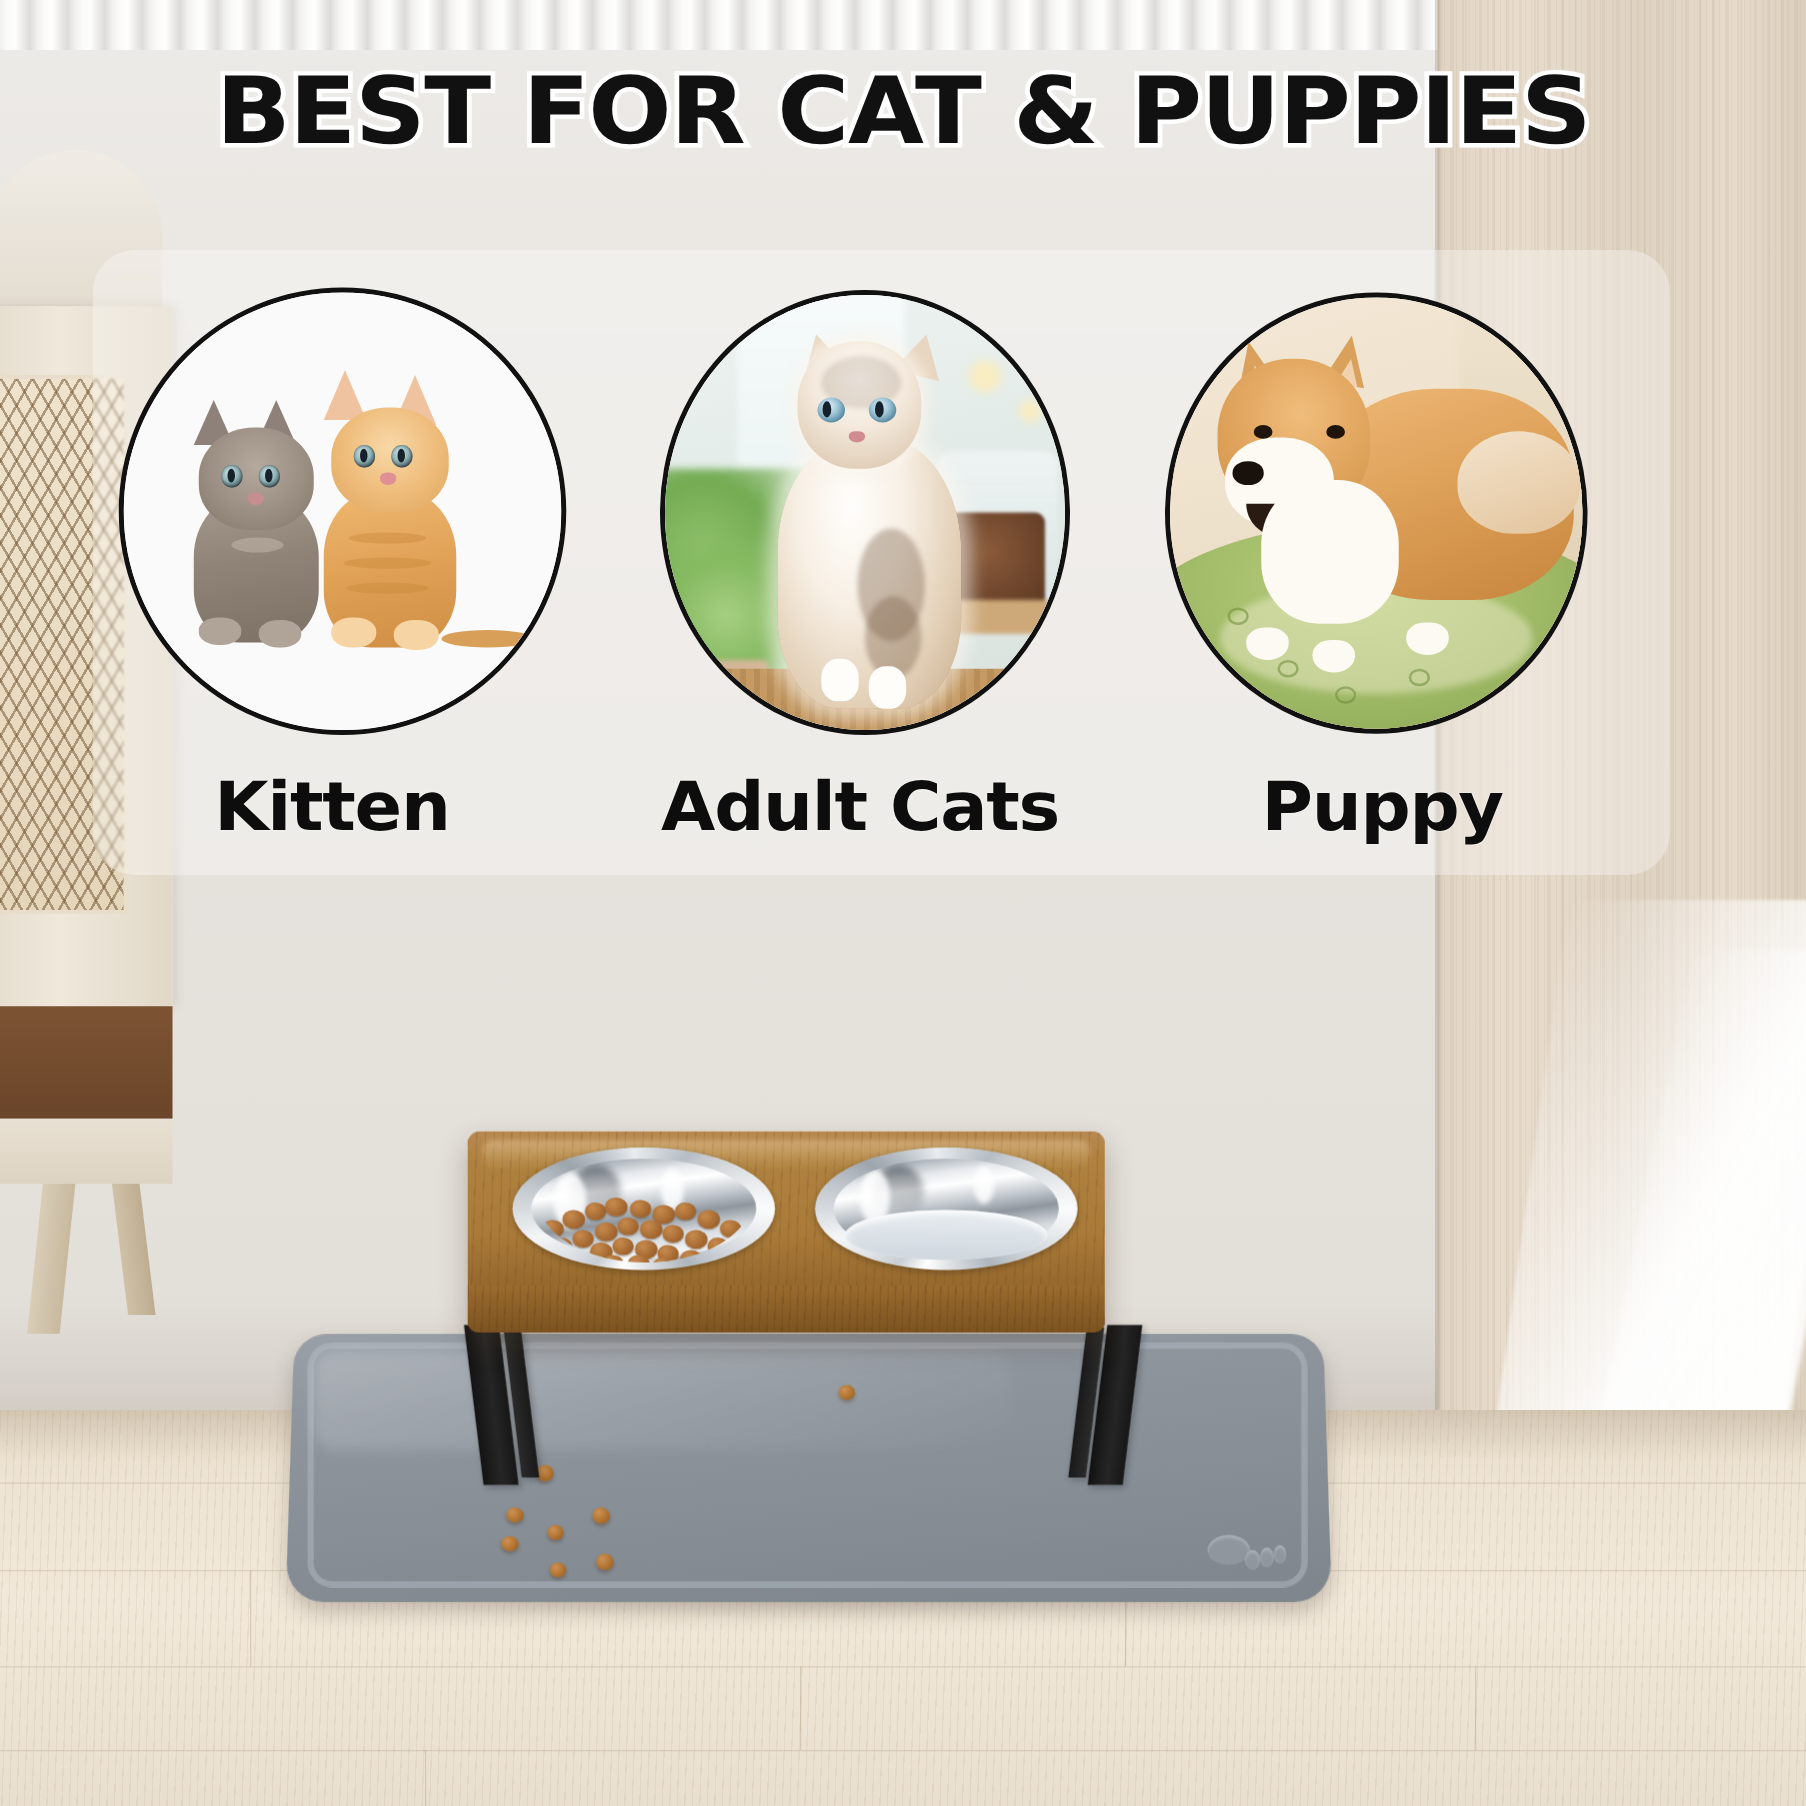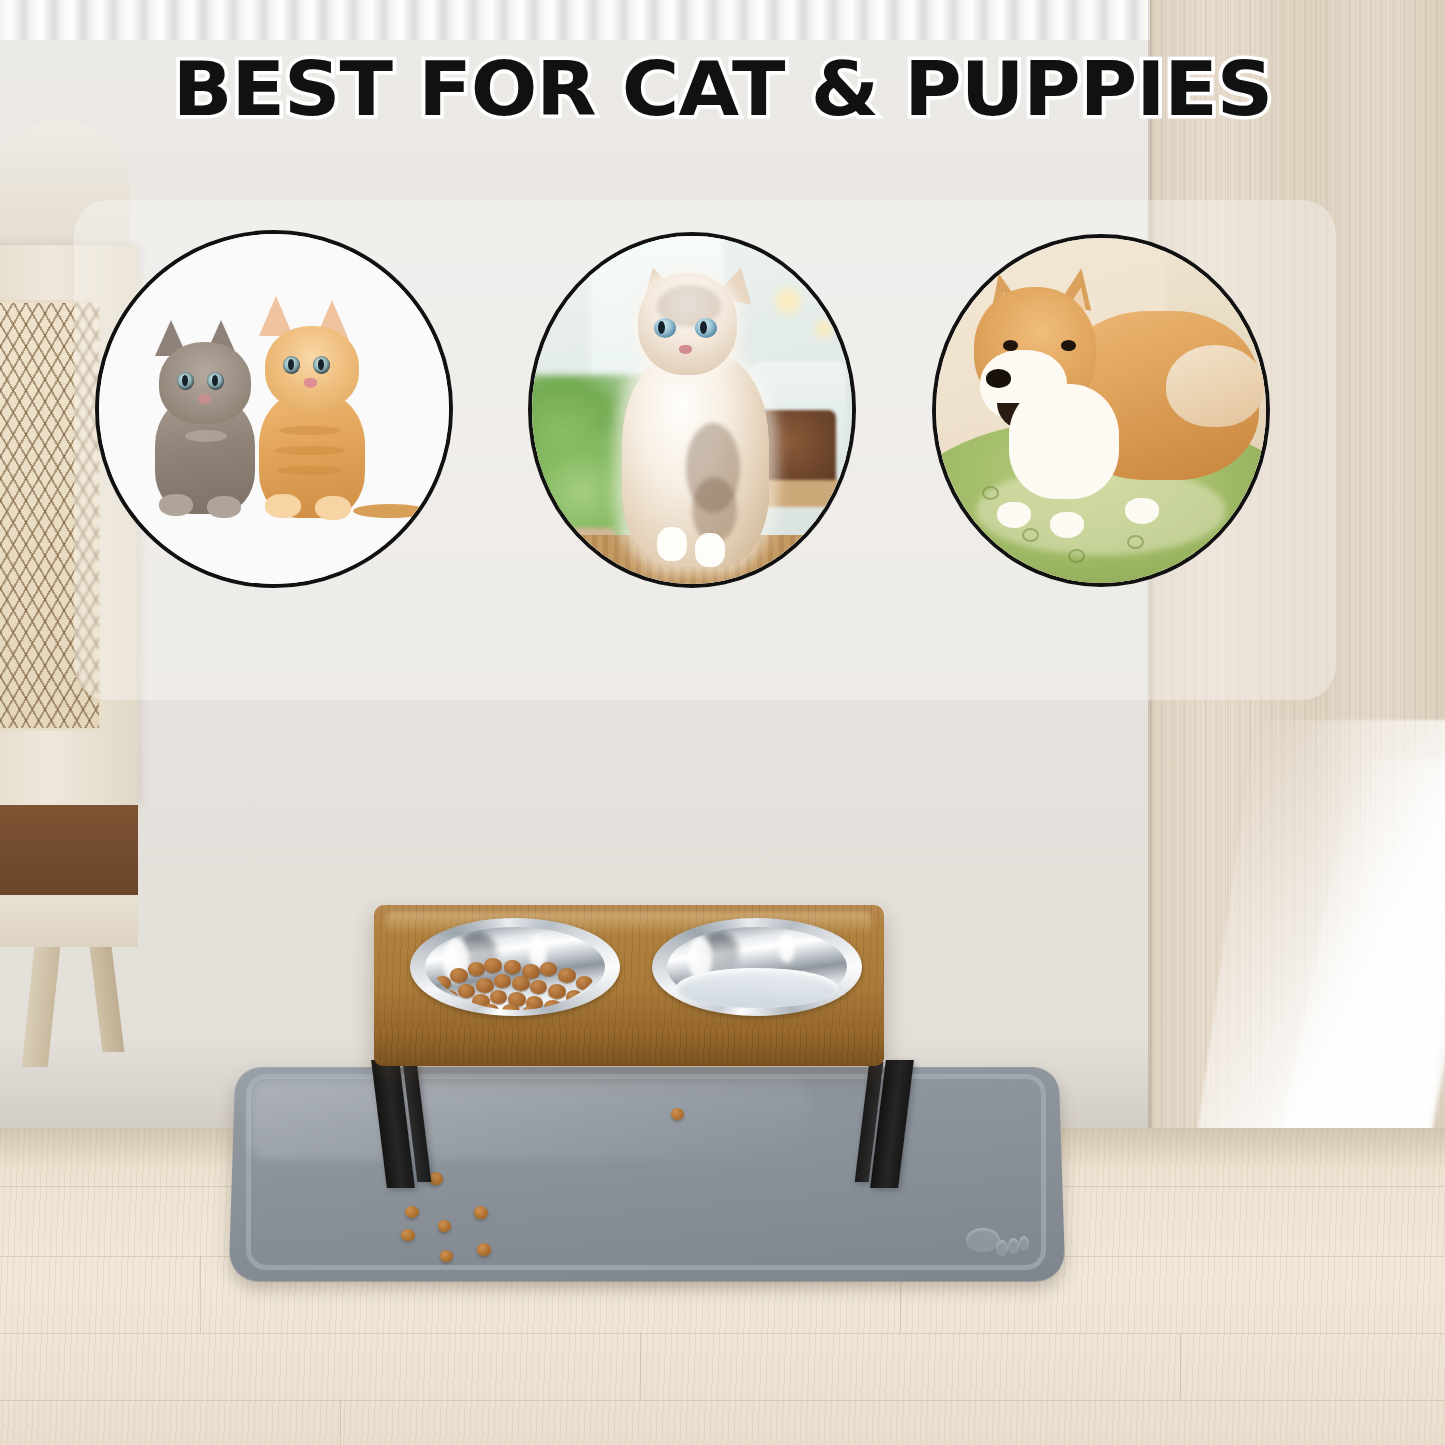--- a/index.html
+++ b/index.html
@@ -531,20 +531,25 @@
           <div class="dtongue" style="left:18%;top:60%;"></div>
           <div class="dchest"></div>
           <div class="dpaw" style="left:12%;bottom:-6%;"></div>
           <div class="dpaw" style="left:30%;bottom:-10%;"></div>
           <div class="dpaw" style="left:56%;bottom:-4%;"></div>
         </div>
       </div>
     </div>
   </div>
 
+  <div class="labels">
+    <div class="lbl l1">Kitten</div>
+    <div class="lbl l2">Adult Cats</div>
+    <div class="lbl l3">Puppy</div>
+  </div>
 
   <div class="product">
 
     <div class="prod-shadow"></div>
 
     <div class="mat"></div>
     <div class="mat-lip"></div>
     <div class="mat-sheen"></div>
     <div class="mat-paw">
       <div class="pad" style="left:0;top:6px;width:34px;height:24px;"></div>

